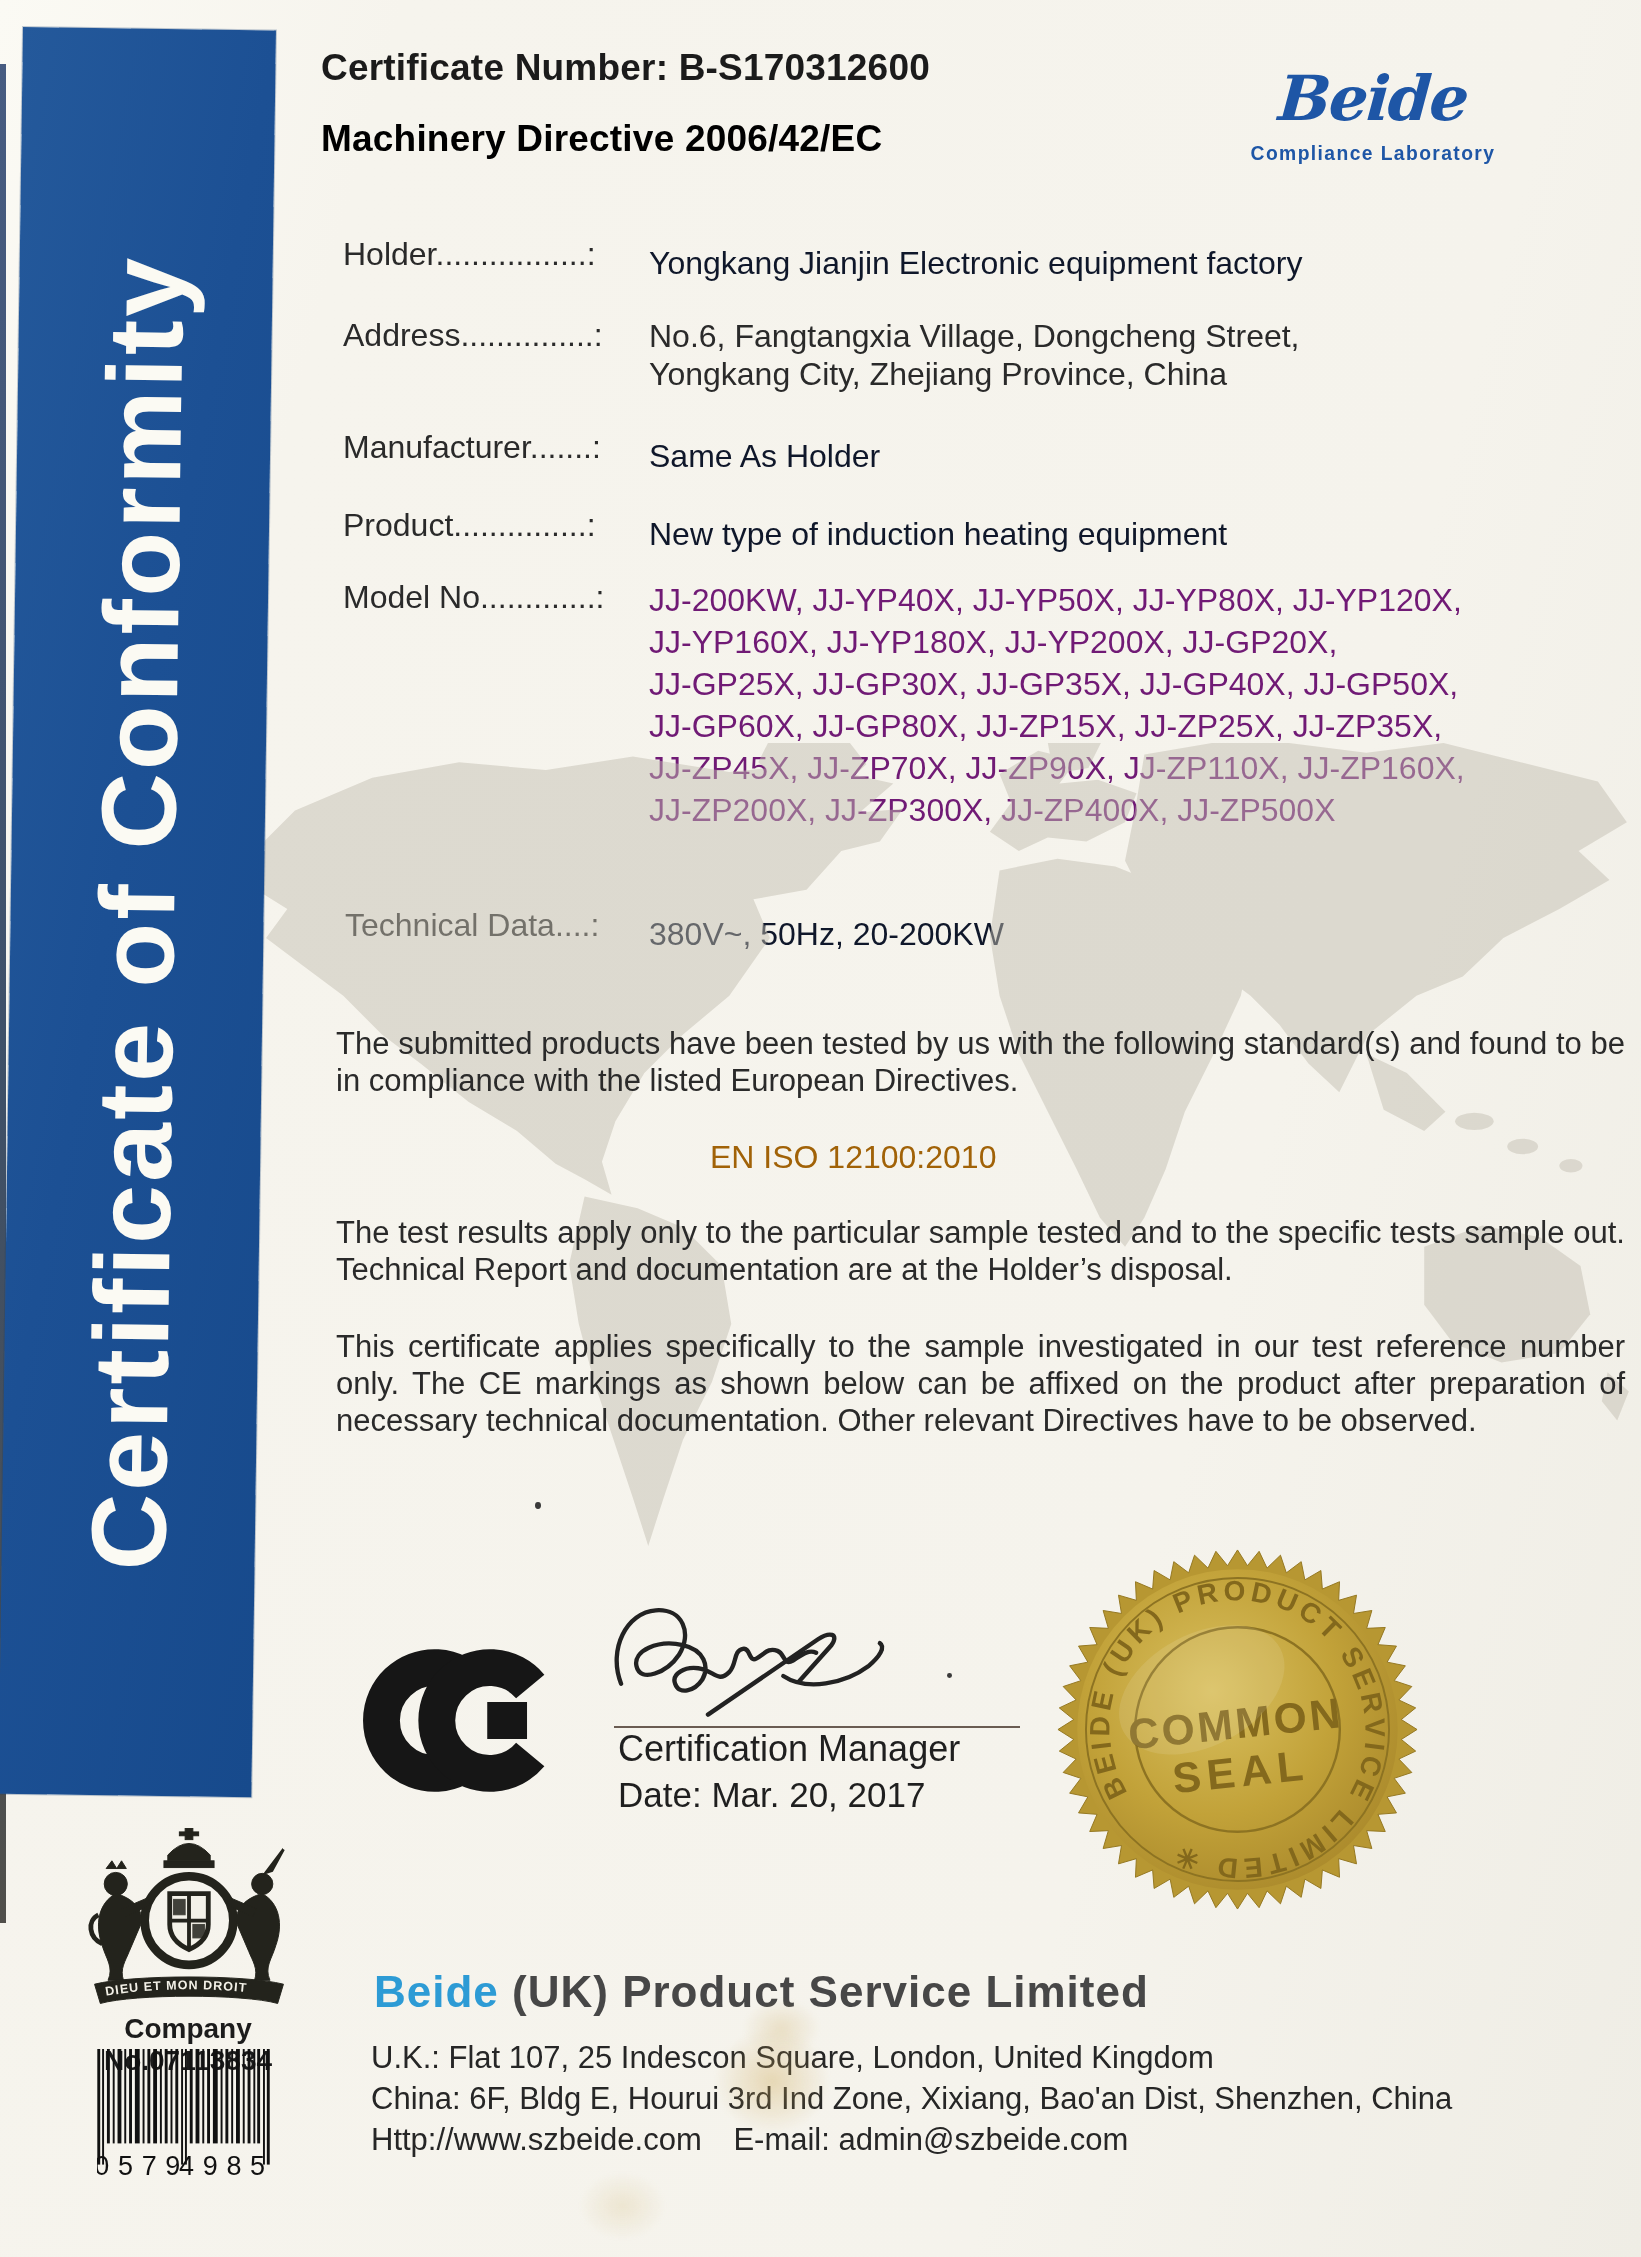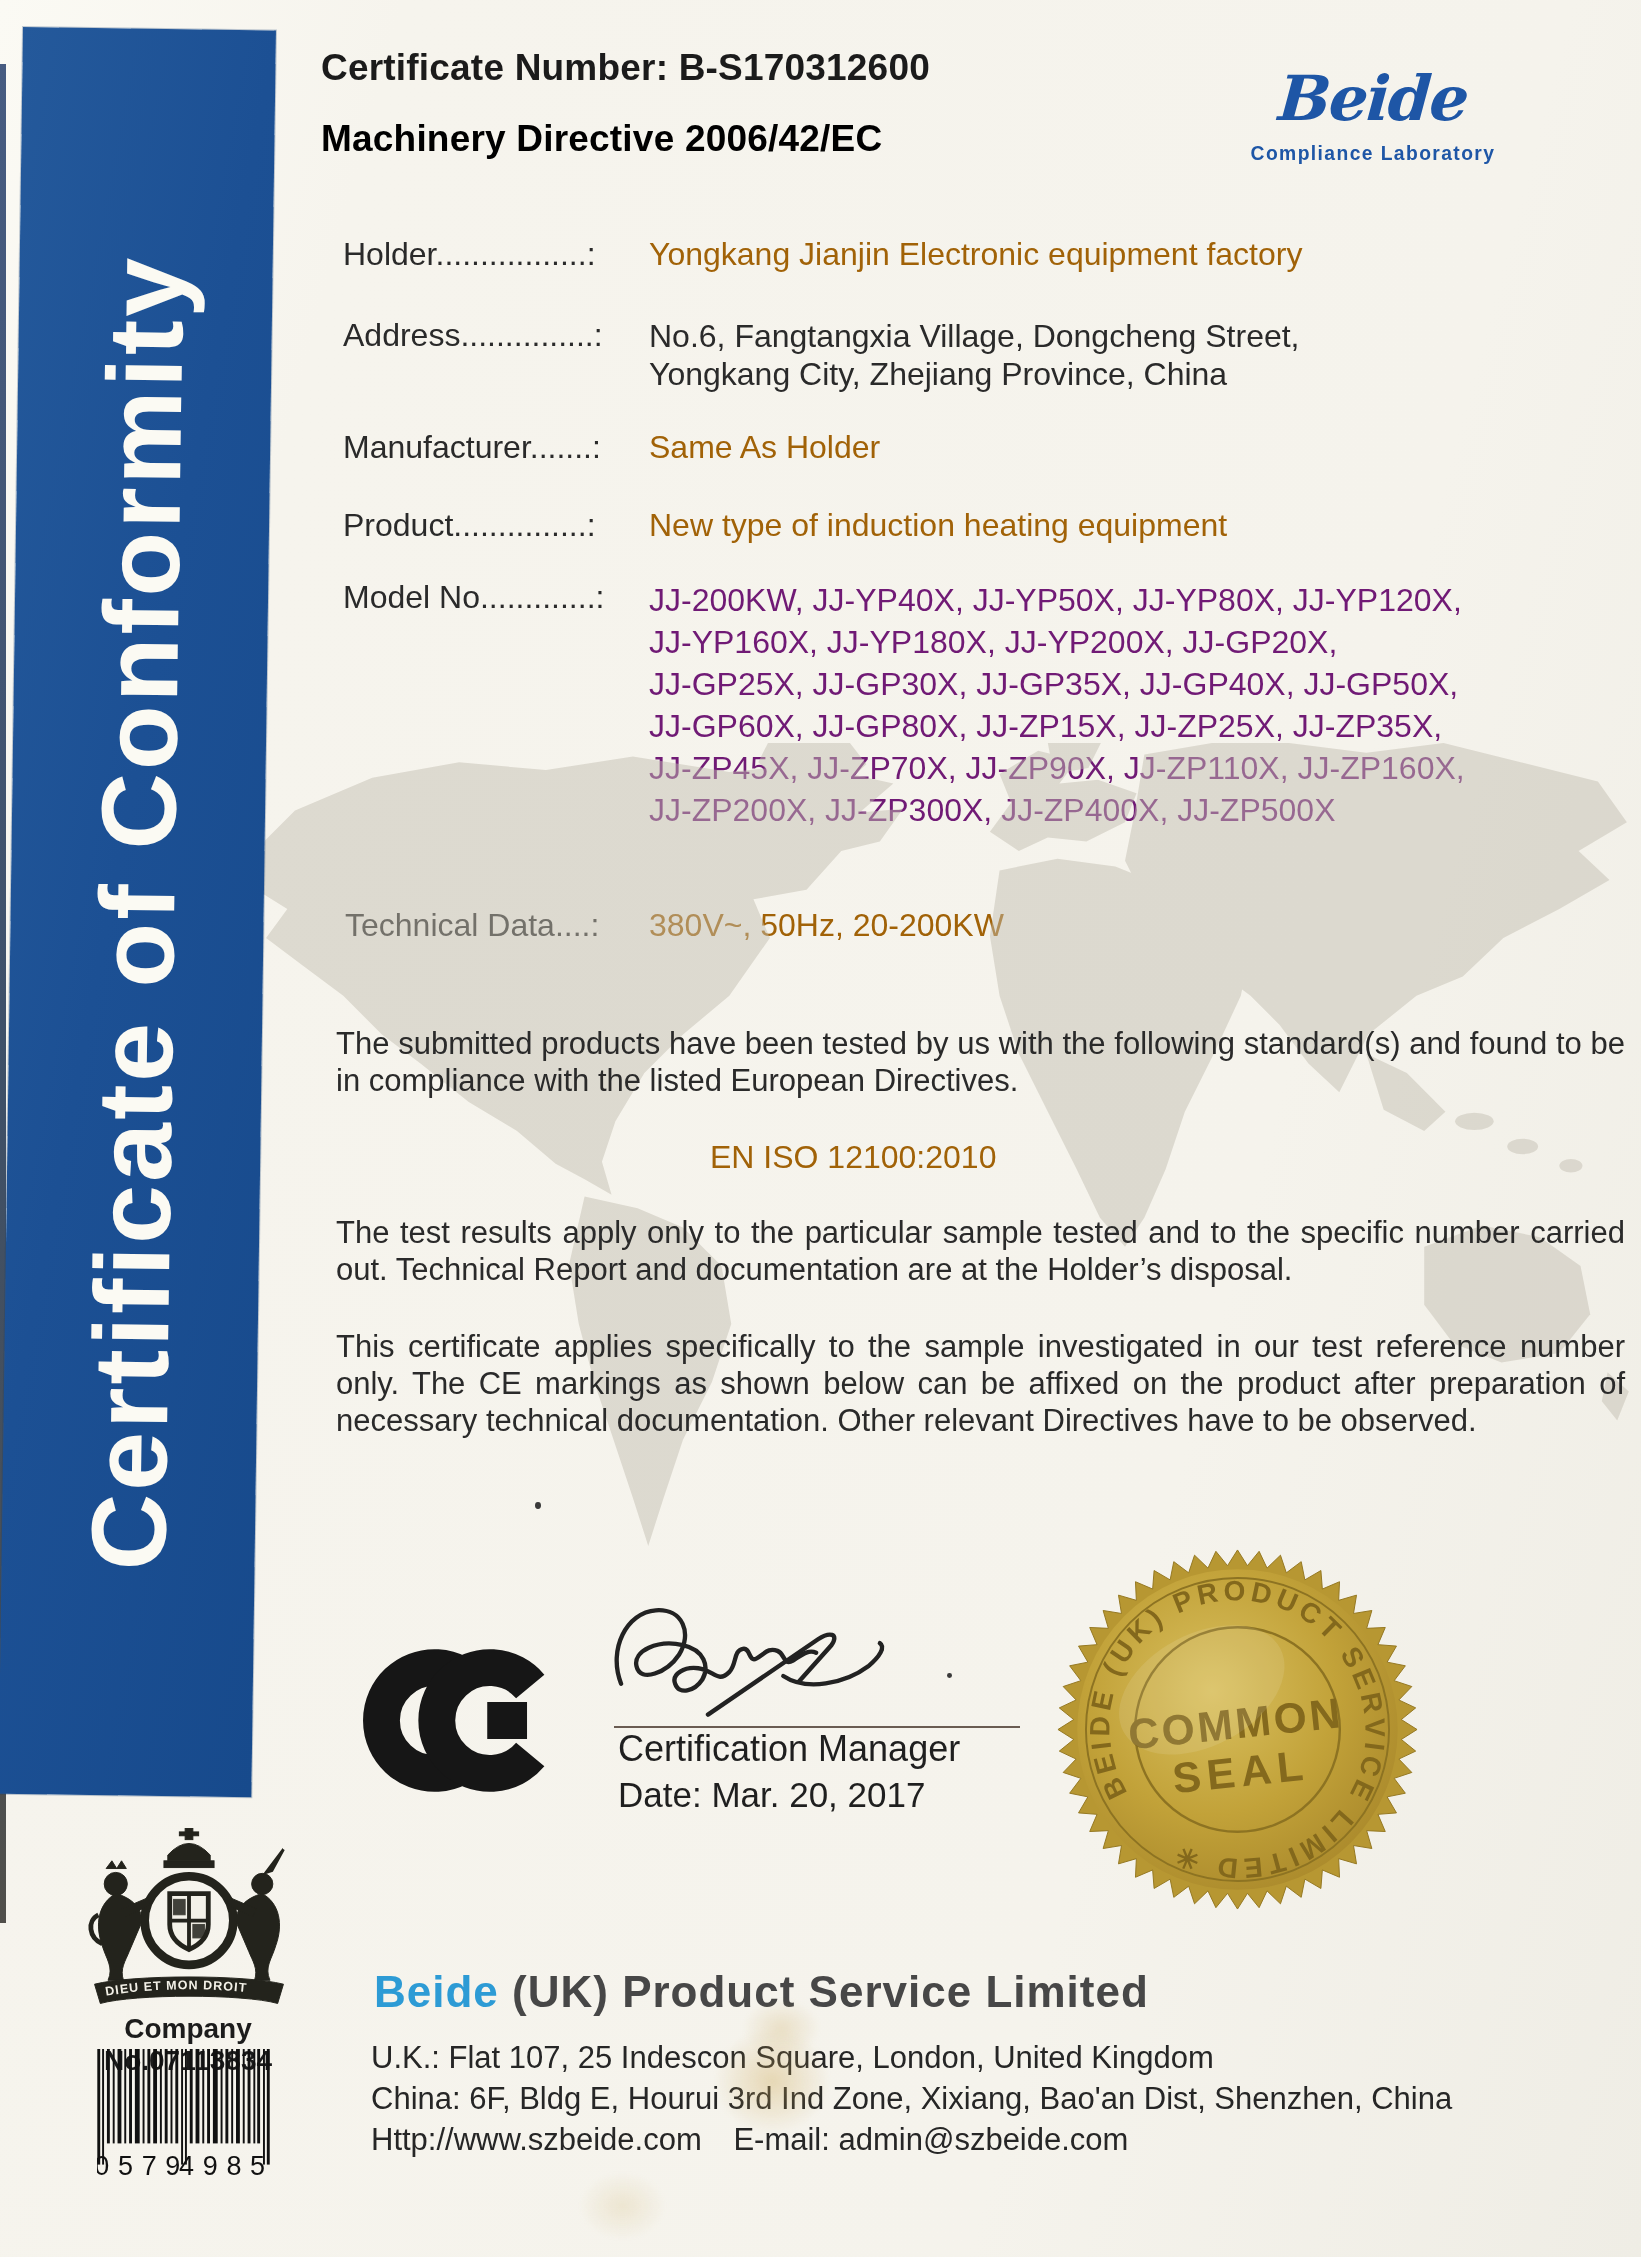--- a/index.html
+++ b/index.html
@@ -22,21 +22,21 @@
   
   .h1{left:321px;top:47px;font-size:37px;font-weight:700;color:#1b1b1b;letter-spacing:0.2px;}
   .h2{left:321px;top:118px;font-size:37px;font-weight:700;color:#000000;letter-spacing:0.2px;}
   .logo{left:1228px;top:62px;width:290px;text-align:center;
         font-family:"DejaVu Serif",serif;font-style:italic;font-weight:700;
         font-size:62px;color:#1e56a6;letter-spacing:-1.9px;transform:skewX(-4deg);}
   .logo-sub{left:1228px;top:143px;width:290px;text-align:center;
         font-size:19.3px;font-weight:700;color:#1e56a6;letter-spacing:1.4px;}
   
   .lbl{font-size:32px;color:#2a2a2a;white-space:nowrap;}
-  .val{font-size:32px;color:#a16207;white-space:nowrap;}
+  .val{font-size:32px;color:#0f172a;white-space:nowrap;margin-top:9px;}
   .wrapval{font-size:32px;color:#2a2a2a;width:782px;line-height:38px;white-space:normal;}
   .mline{font-size:32px;color:#701a75;line-height:42px;white-space:nowrap;}
   .para{font-size:31px;color:#2a2a2a;width:1289px;line-height:37px;
         text-align:justify;}
   .std{font-size:32px;color:#a16207;}
   .sigline{left:614px;top:1726px;width:406px;height:1.9px;background:#6a5c52;}
   .cm{left:618px;top:1728px;font-size:36px;color:#1f1f1f;}
   .dt{left:618px;top:1775px;font-size:35px;color:#1f1f1f;}
   .speck{border-radius:50%;background:#3a3a3a;}
   
@@ -101,21 +101,21 @@
   <div class="mline">JJ-GP60X, JJ-GP80X, JJ-ZP15X, JJ-ZP25X, JJ-ZP35X,</div>
   <div class="mline">JJ-ZP45X, JJ-ZP70X, JJ-ZP90X, JJ-ZP110X, JJ-ZP160X,</div>
   <div class="mline">JJ-ZP200X, JJ-ZP300X, JJ-ZP400X, JJ-ZP500X</div>
 </div>
 
 <div class="abs lbl" style="left:345px;top:907px">Technical Data....:</div>
 <div class="abs val" style="left:649px;top:907px">380V~, 50Hz, 20-200KW</div>
 
 <div class="abs para" style="left:336px;top:1025px;z-index:2">The submitted products have been tested by us with the following standard(s) and found to be in compliance with the listed European Directives.</div>
 <div class="abs std" style="left:710px;top:1139px;z-index:2">EN ISO 12100:2010</div>
-<div class="abs para" style="left:336px;top:1214px;z-index:2">The test results apply only to the particular sample tested and to the specific number carried out. Technical Report and documentation are at the Holder’s disposal.</div>
+<div class="abs para" style="left:336px;top:1214px;z-index:2">The test results apply only to the particular sample tested and to the specific tests sample out. Technical Report and documentation are at the Holder’s disposal.</div>
 <div class="abs para" style="left:336px;top:1328px;z-index:2">This certificate applies specifically to the sample investigated in our test reference number only. The CE markings as shown below can be affixed on the product after preparation of necessary technical documentation. Other relevant Directives have to be observed.</div>
 
 <div class="abs speck" style="left:535px;top:1502px;width:5.8px;height:6.8px"></div>
 <div class="abs speck" style="left:947px;top:1673px;width:4.8px;height:4.8px"></div>
 
 <svg class="abs" style="left:363px;top:1649px" width="198" height="143" viewBox="0 0 204 147">
   <g fill="none" stroke="#161616" stroke-width="38">
     <path d="M115.3 38.5 A54.5 54.5 0 1 0 115.3 108.5"></path>
     <path d="M172.3 38.5 A54.5 54.5 0 1 0 172.3 108.5"></path>
     <path d="M128 73.5 L169 73.5"></path>

